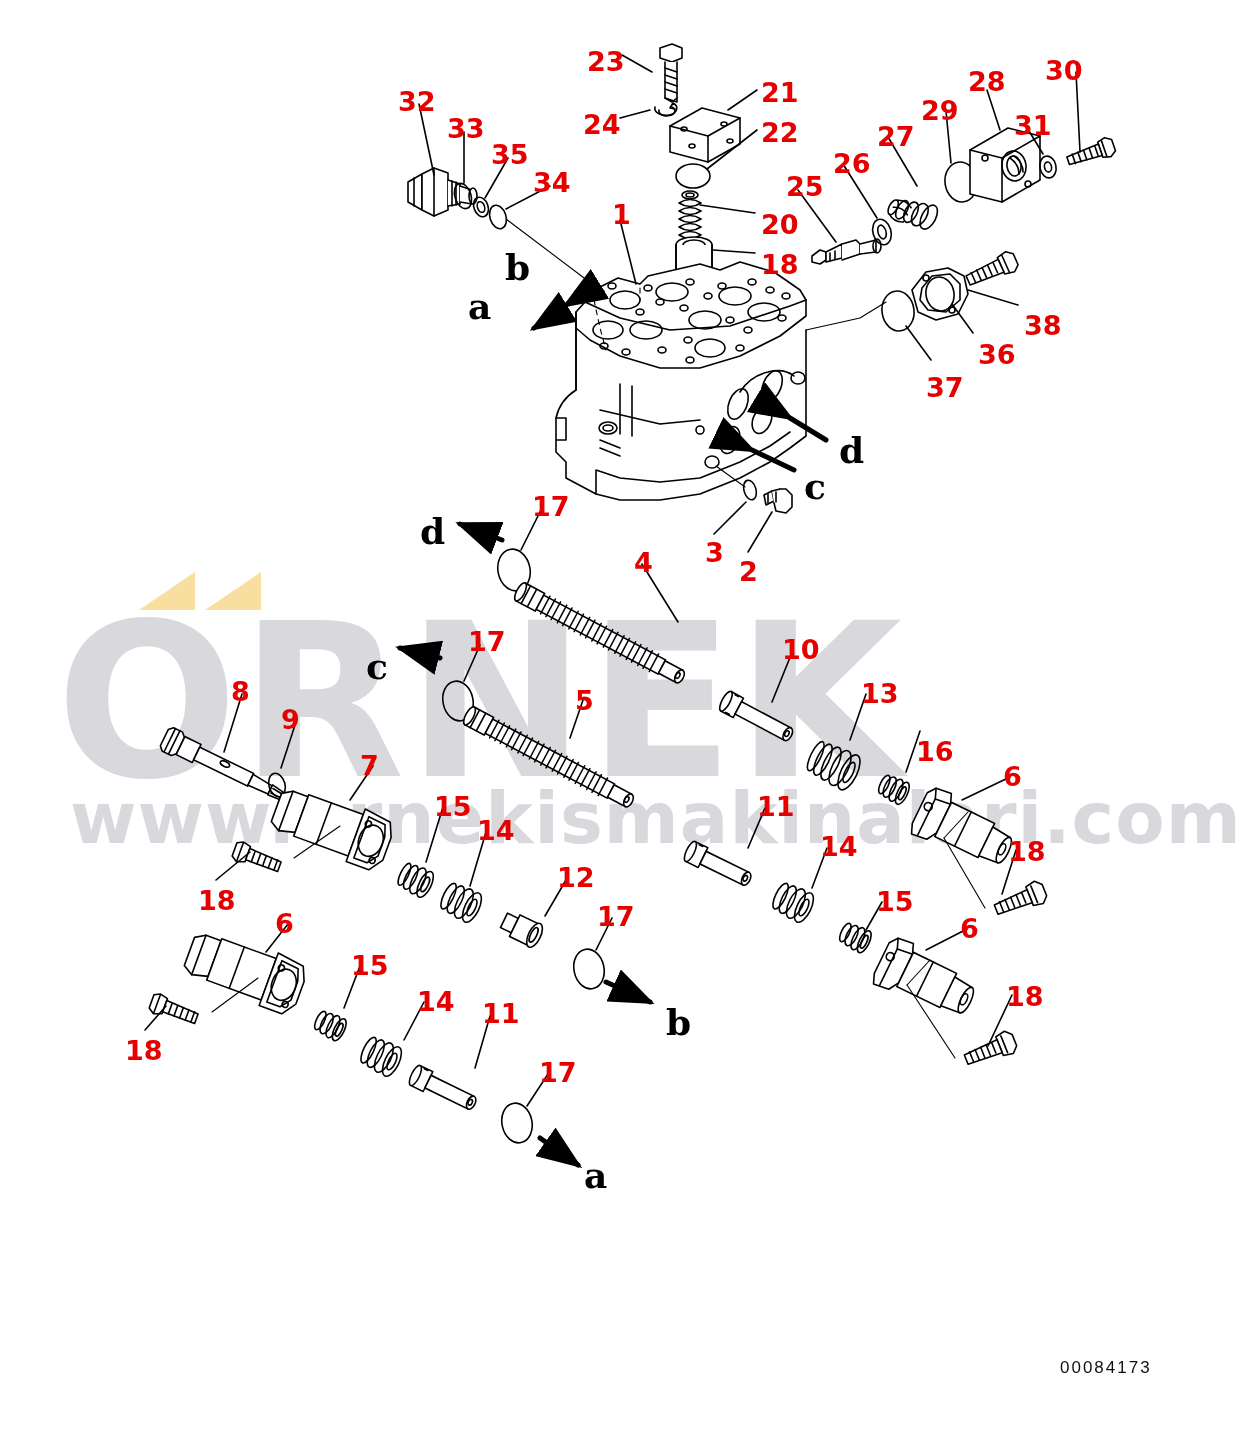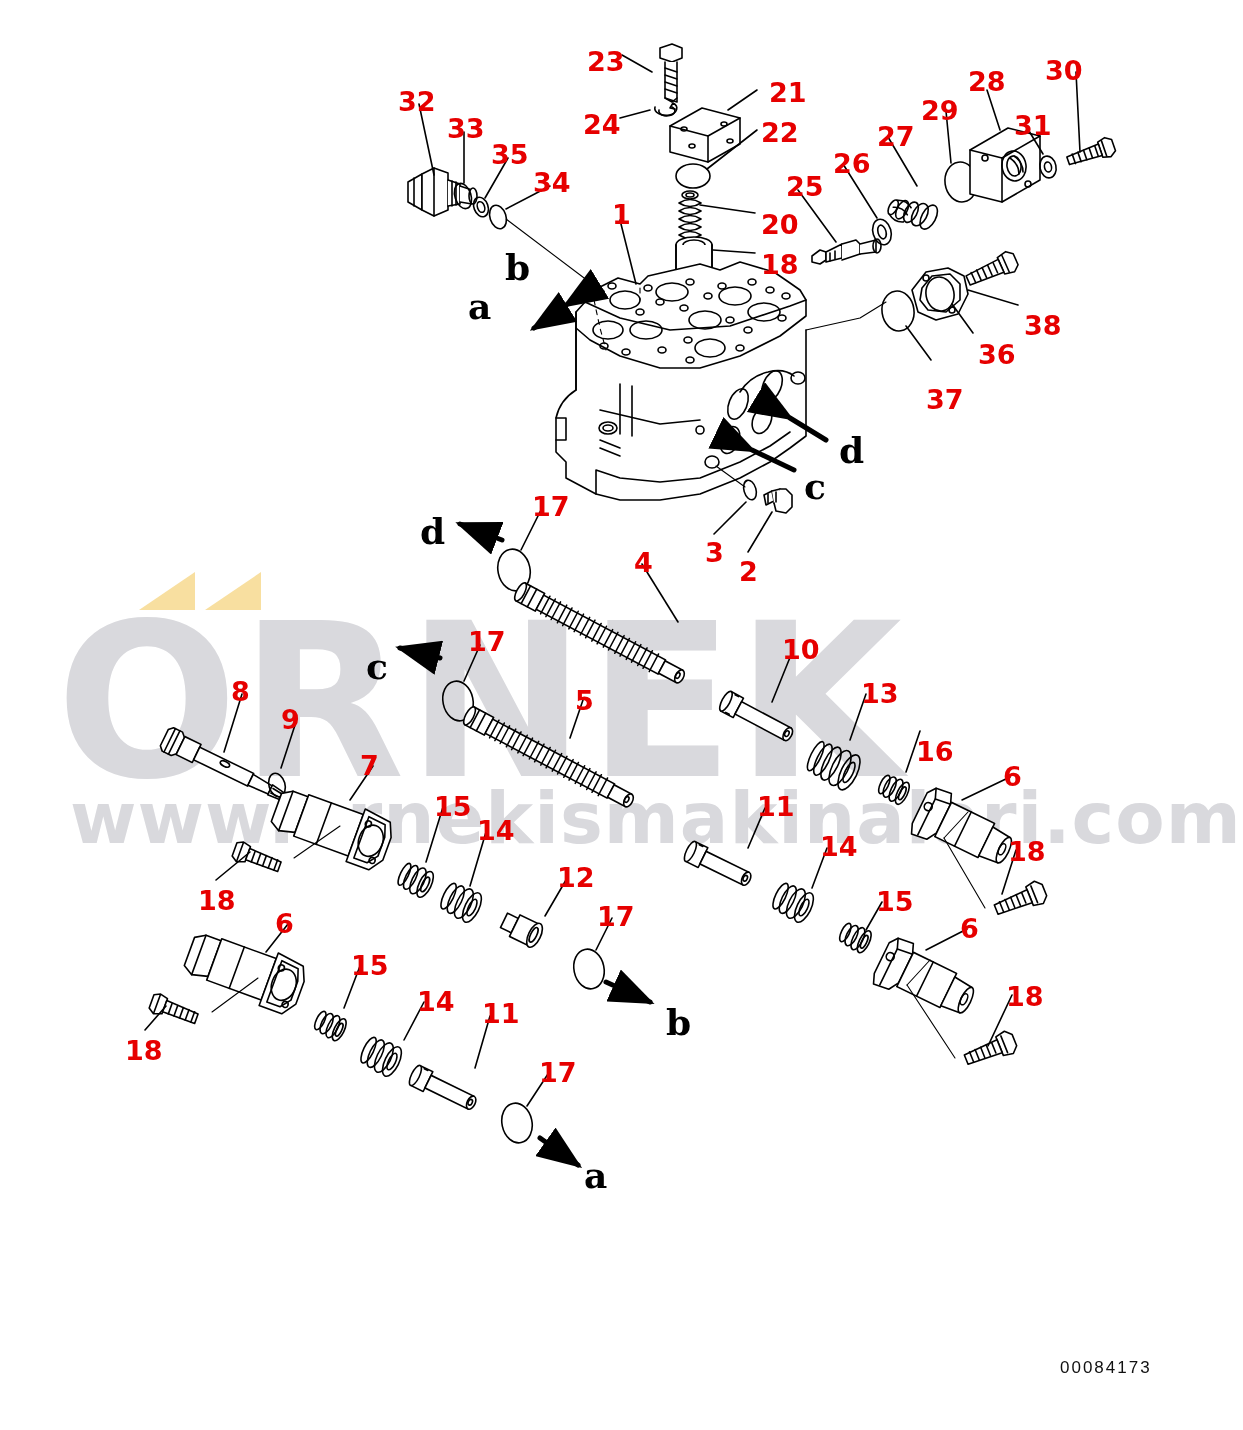--- a/index.html
+++ b/index.html
@@ -636,35 +636,35 @@
     </g>
   </svg>
 
   <div id="callouts">
       <span class="num" style="left: 398px; top: 88px;">32</span>
       <span class="num" style="left: 447px; top: 115px;">33</span>
       <span class="num" style="left: 491px; top: 141px;">35</span>
       <span class="num" style="left: 533px; top: 169px;">34</span>
       <span class="num" style="left: 587px; top: 48px;">23</span>
       <span class="num" style="left: 583px; top: 111px;">24</span>
-      <span class="num" style="left: 761px; top: 79px; margin-left: 8px;">21</span>
+      <span class="num" style="left: 761px; top: 79px;">21</span>
       <span class="num" style="left: 761px; top: 119px;">22</span>
       <span class="num" style="left: 761px; top: 211px;">20</span>
       <span class="num" style="left: 761px; top: 251px;">18</span>
       <span class="num" style="left: 612px; top: 201px;">1</span>
       <span class="num" style="left: 786px; top: 173px;">25</span>
       <span class="num" style="left: 833px; top: 150px;">26</span>
       <span class="num" style="left: 877px; top: 123px;">27</span>
       <span class="num" style="left: 921px; top: 97px;">29</span>
       <span class="num" style="left: 968px; top: 68px;">28</span>
       <span class="num" style="left: 1014px; top: 112px;">31</span>
       <span class="num" style="left: 1045px; top: 57px;">30</span>
       <span class="num" style="left: 1024px; top: 312px;">38</span>
       <span class="num" style="left: 978px; top: 341px;">36</span>
-      <span class="num" style="left: 926px; top: 386px;">37</span>
+      <span class="num" style="left: 926px; top: 374px;">37</span>
       <span class="num" style="left: 705px; top: 539px;">3</span>
       <span class="num" style="left: 739px; top: 558px;">2</span>
       <span class="num" style="left: 532px; top: 493px;">17</span>
       <span class="num" style="left: 634px; top: 549px;">4</span>
       <span class="num" style="left: 468px; top: 628px;">17</span>
       <span class="num" style="left: 782px; top: 636px;">10</span>
       <span class="num" style="left: 861px; top: 680px; text-align: right;">13</span>
       <span class="num" style="left: 916px; top: 738px;">16</span>
       <span class="num" style="left: 231px; top: 678px;">8</span>
       <span class="num" style="left: 281px; top: 706px;">9</span>

